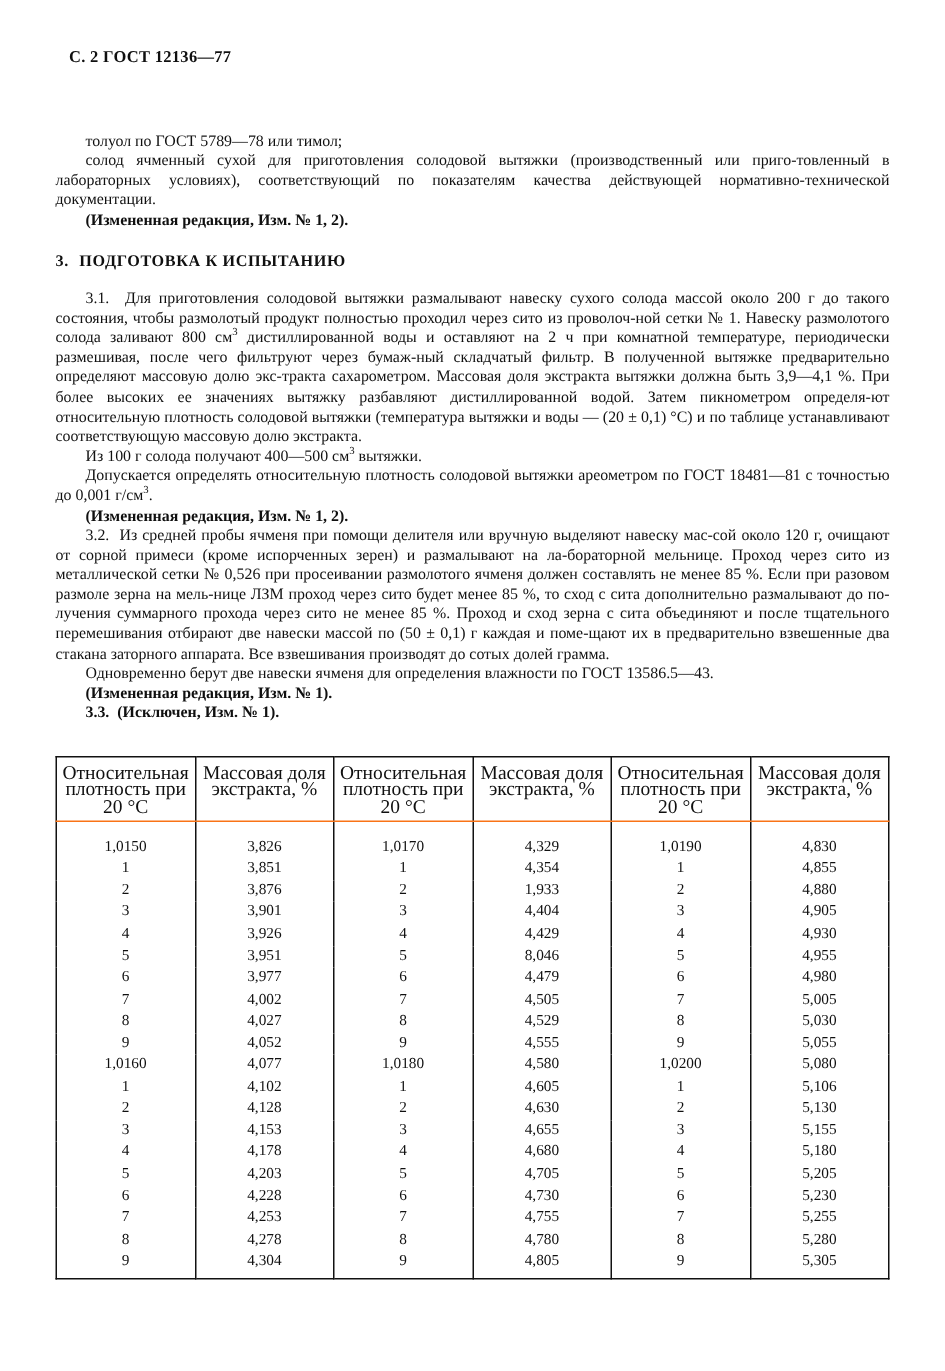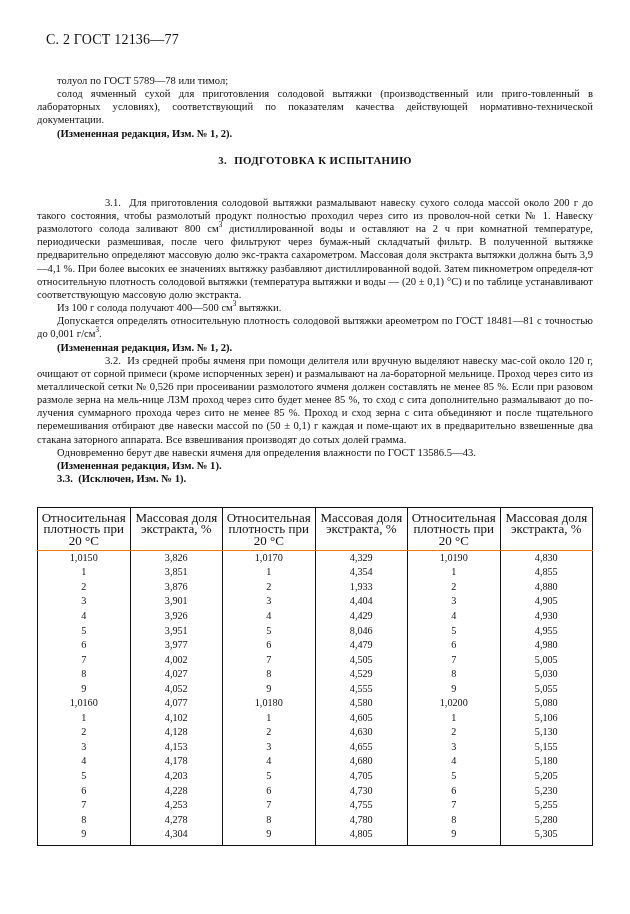--- a/index.html
+++ b/index.html
@@ -19,24 +19,24 @@
     position: relative;
     width: 630px;
     height: 914px;
     box-sizing: border-box;
     padding: 32px 36px 0 36px;
     background: #ffffff;
   }
 
   
   .running-head {
-    font-size: 14px;
-    font-weight: normal;
+    font-size: 11px;
+    font-weight: bold;
     letter-spacing: 0.2px;
-    margin: 0 0 26px 10px;
+    margin: 0 0 44px 10px;
     white-space: nowrap;
   }
 
   
   .body-col {
     width: 556px;
     margin: 0 auto;
   }
 
   p.txt {
@@ -47,41 +47,40 @@
     text-justify: inter-word;
     hyphens: manual;
   }
   p.txt.just-last {
     text-align-last: left;
   }
   .ind {
     display: inline-block;
     width: 20px;
   }
-  .nowrap { white-space: nowrap; margin-left: 48px; }
+  .nowrap { white-space: nowrap; }
 
   p.bold {
     margin: 0;
     font-size: 10.6px;
     line-height: 13.15px;
     font-weight: bold;
   }
 
   sup {
     font-size: 7.2px;
     vertical-align: super;
     line-height: 0;
   }
 
   
   .section-title {
-    margin: 14px 0 30px 0;
+    margin: 14px 0 13px 0;
     font-size: 10.8px;
     font-weight: bold;
-    text-align: center;
     letter-spacing: 0.4px;
   }
   .section-title .num { margin-right: 7px; }
 
   
   .table-wrap {
     margin: 22px auto 0 auto;
     width: 556px;
   }
   table.dens {
@@ -106,21 +105,21 @@
     padding: 4px 2px 4px 2px;
     vertical-align: top;
   }
   table.dens tbody td {
     font-size: 10.2px;
     line-height: 14.55px;
     height: 14.55px;
     font-family: "Liberation Serif", "DejaVu Serif", serif;
   }
   table.dens tbody tr:first-child td {
-    padding-top: 0;
+    padding-top: 10px;
   }
   table.dens tbody tr:last-child td {
     border-bottom: 1px solid #111;
     padding-bottom: 3px;
   }
   
   table.dens th:first-child,
   table.dens td:first-child { border-left: 1px solid #111; }
   table.dens th:last-child,
   table.dens td:last-child { border-right: 1px solid #111; }

